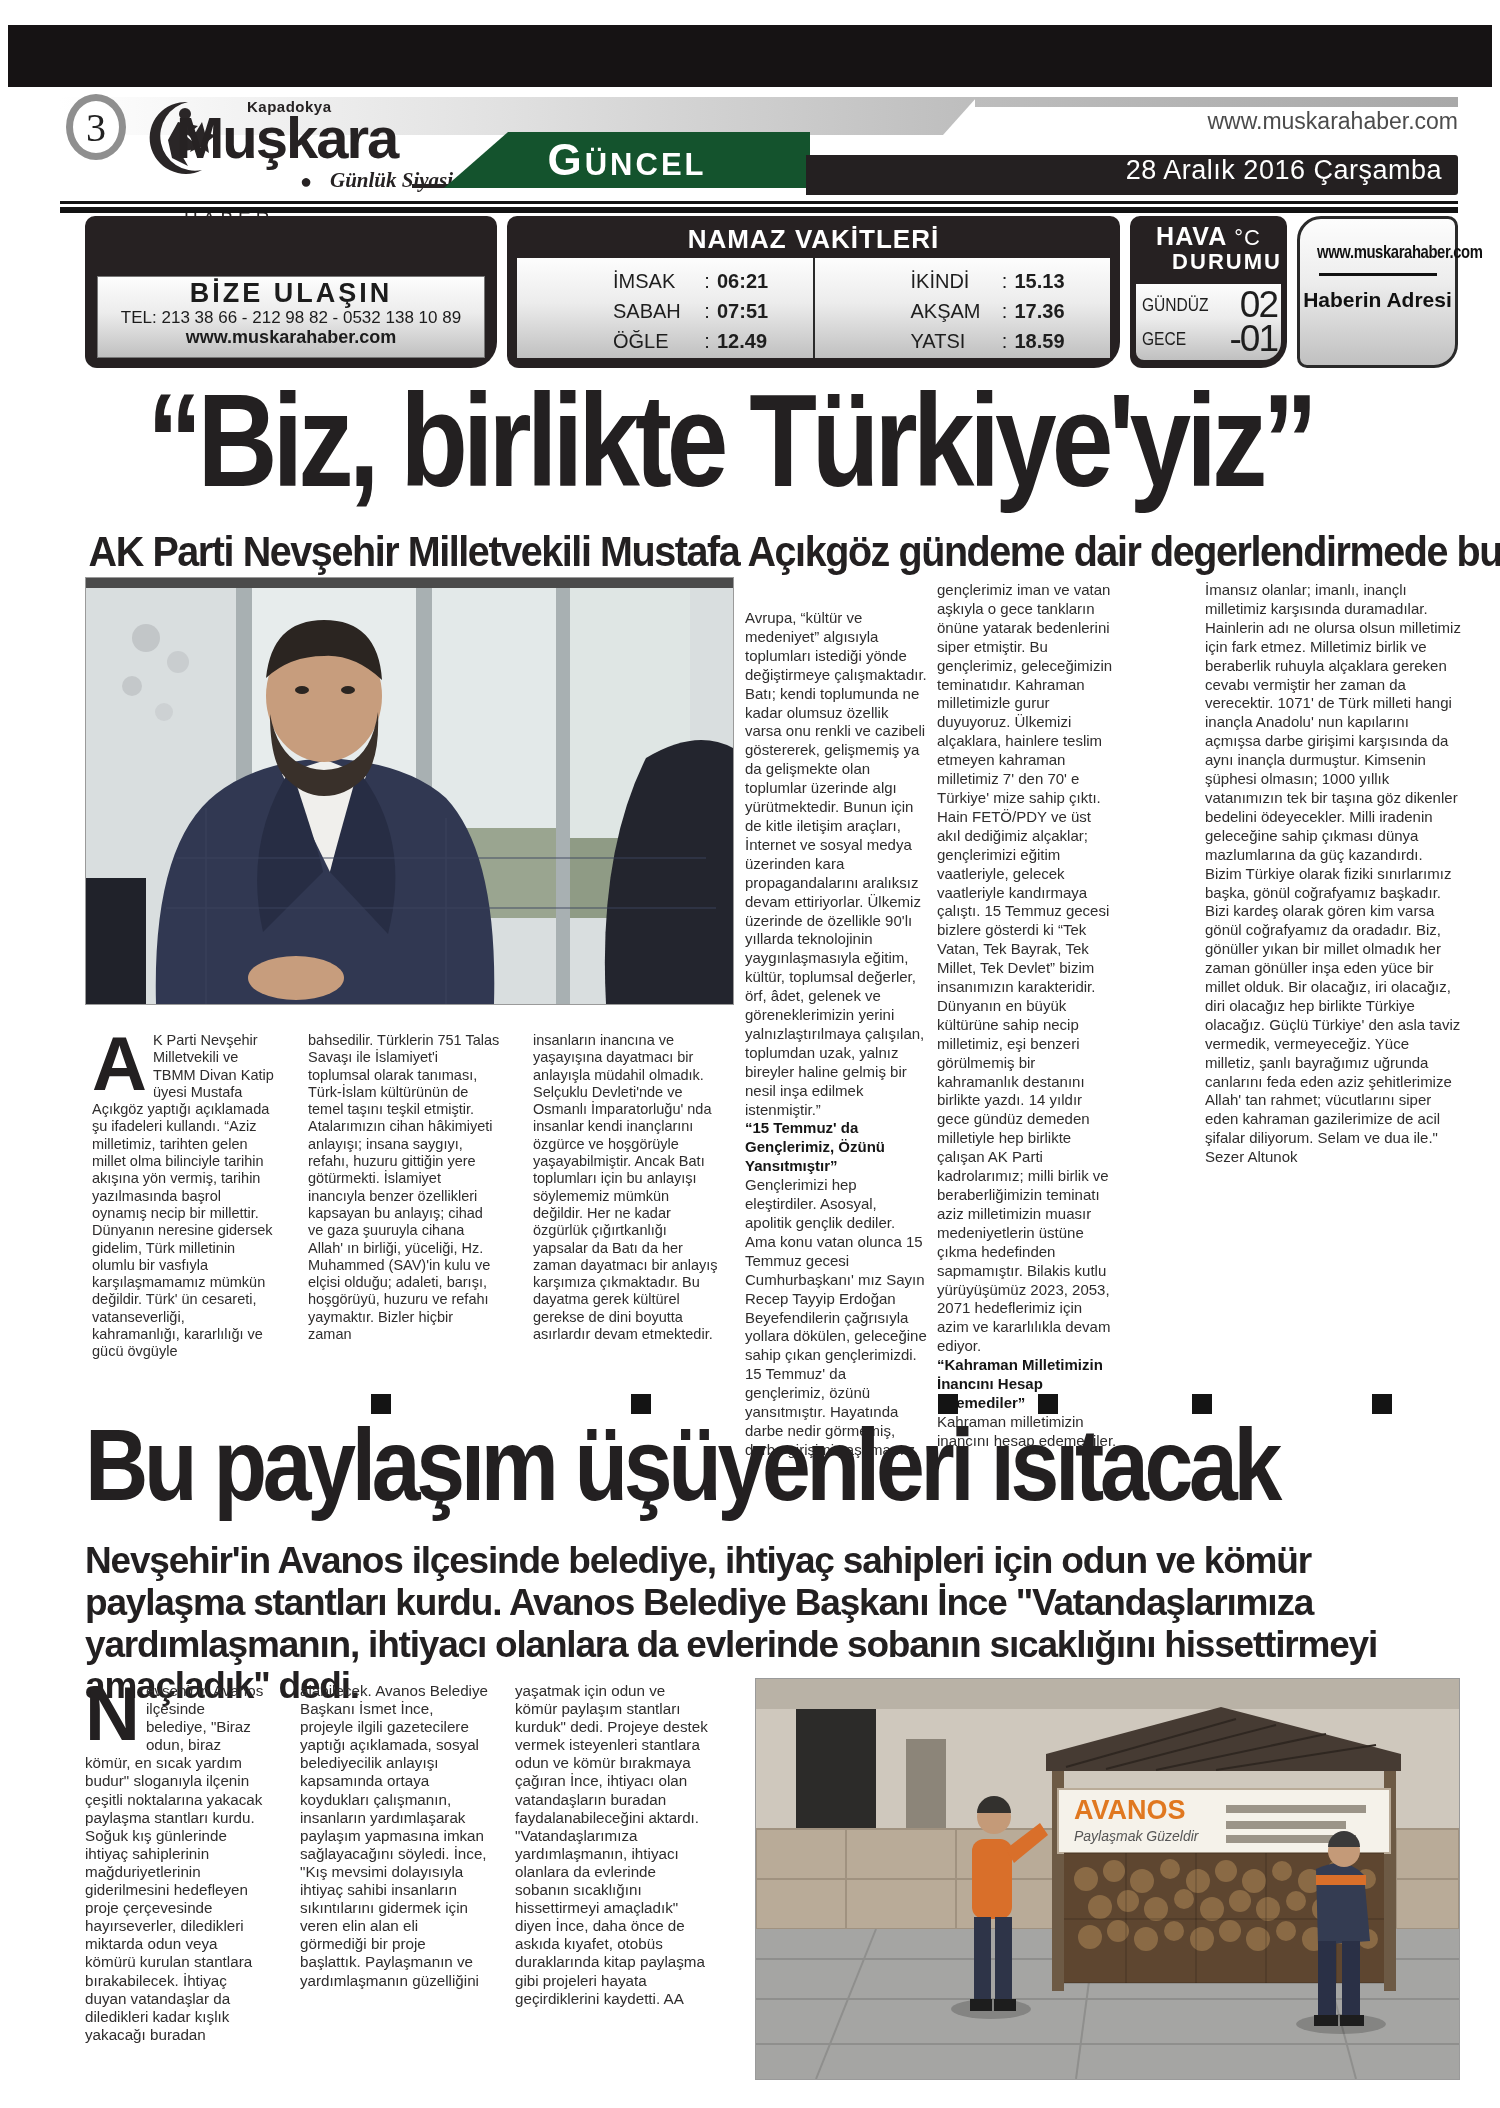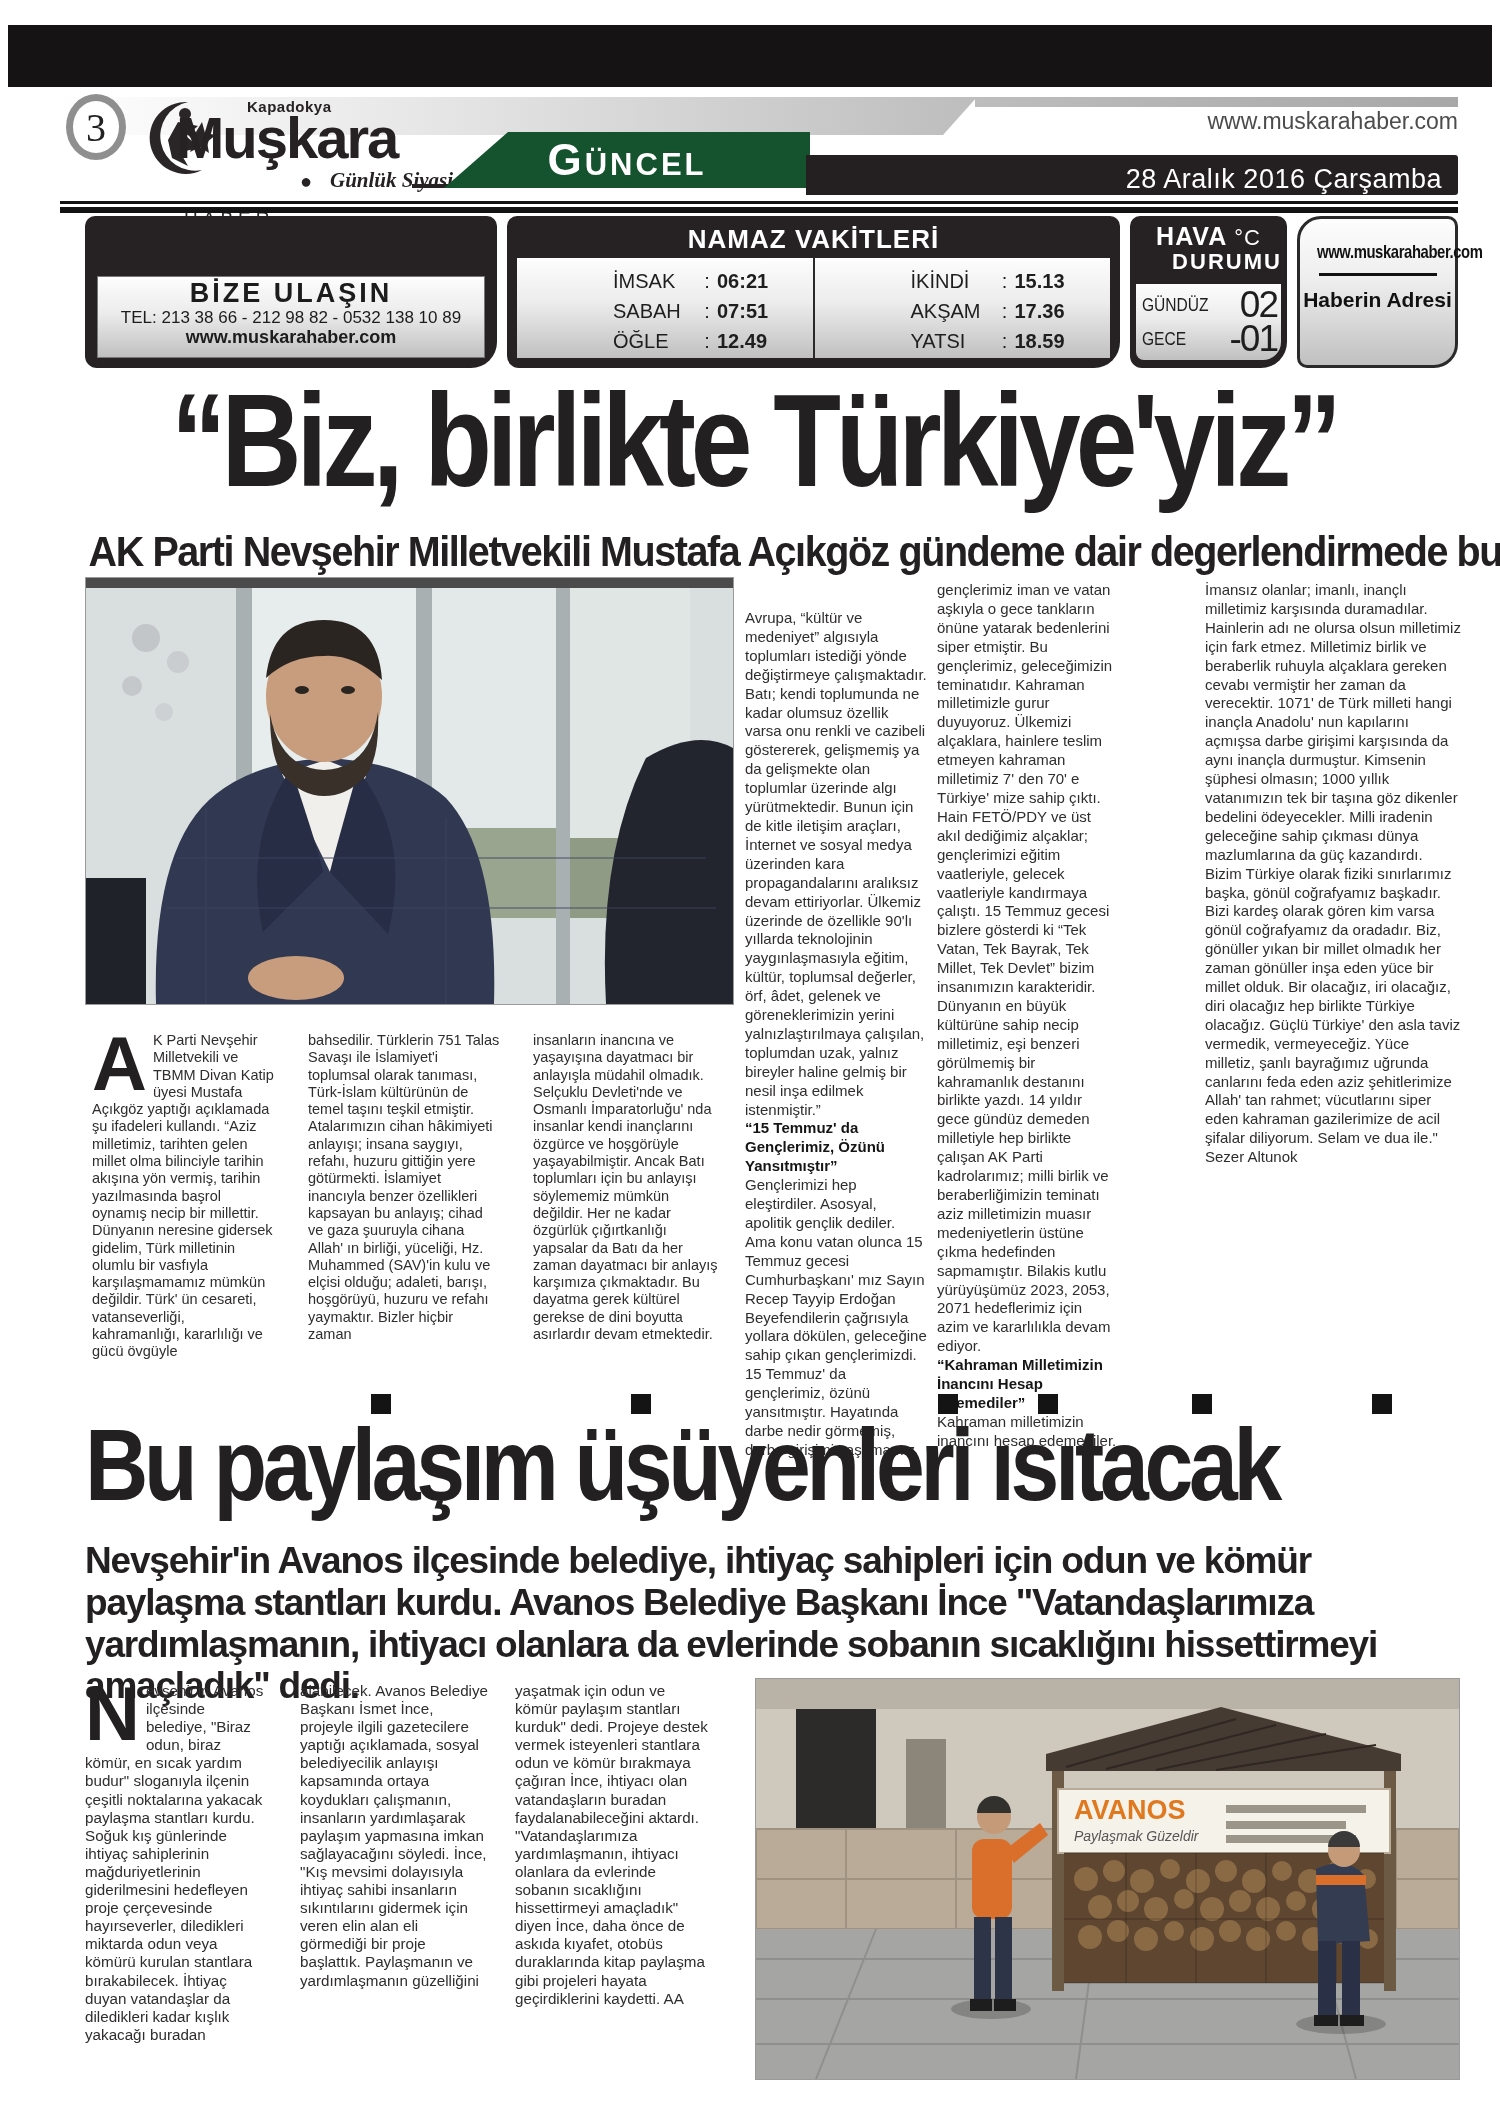--- a/index.html
+++ b/index.html
@@ -29,21 +29,21 @@
       font-size:21px;font-weight:bold;color:#262223;}
   .logo-dash{left:412px;top:184px;width:38px;height:4px;background:#262223;}
   .guncel{left:444px;top:132px;width:366px;height:56px;background:#14532d;
       clip-path:polygon(64px 0,100% 0,100% 100%,0 100%);
       display:flex;align-items:center;justify-content:center;}
   .guncel span{color:#fff;font-variant:small-caps;font-weight:bold;font-size:44px;letter-spacing:3px;
       text-transform:lowercase;}
   .guncel span::first-letter{text-transform:uppercase;}
   .site-top{left:1000px;top:108px;width:458px;text-align:right;font-size:23px;color:#4c4c4c;}
   .datebar{left:806px;top:155px;width:652px;height:40px;background:#242021;border-radius:0 3px 3px 0;
-      display:flex;align-items:flex-end;justify-content:flex-end;padding-right:16px;box-sizing:border-box;
+      display:flex;align-items:flex-start;justify-content:flex-end;padding-right:16px;box-sizing:border-box;
       color:#fff;font-size:27px;letter-spacing:.5px;}
   .dbl-rule{left:60px;top:201px;width:1398px;height:12px;
       border-top:3px solid #121212;border-bottom:6px solid #121212;box-sizing:border-box;}
 
   
   .darkbox{background:#262122;border-radius:10px 10px 26px 12px;}
   .silver{background:linear-gradient(180deg,#fdfdfd 0%,#ececec 45%,#c0c0c0 100%);}
   .contact{left:85px;top:216px;width:412px;height:152px;}
   .contact-title{left:85px;top:224px;width:412px;text-align:center;color:#fff;
       font-size:37px;font-weight:800;letter-spacing:0;}
@@ -76,21 +76,21 @@
   .wrow .wv{font-size:37px;color:#1e1e1e;letter-spacing:-2px;}
 
   .addr{left:1297px;top:216px;width:161px;height:152px;border:3px solid #2a2a2a;border-radius:24px 10px 24px 10px;
       box-sizing:border-box;text-align:center;padding-top:22px;}
   .addr-site{font-size:19px;font-weight:800;color:#111;transform:scaleX(.78);transform-origin:50% 50%;
       white-space:nowrap;letter-spacing:-.5px;}
   .addr-rule{width:118px;height:3px;background:#111;margin:10px auto 12px auto;}
   .addr-cap{font-size:21px;font-weight:bold;color:#111;}
 
   
-  .headline1{left:54px;top:372px;width:1400px;text-align:center;}
+  .headline1{left:36px;top:372px;width:1400px;text-align:left;}
   .headline1 span{display:inline-block;transform:scaleX(.84);transform-origin:50% 50%;white-space:nowrap;
       font-size:132px;font-weight:800;letter-spacing:-6px;color:#232021;line-height:1.05;}
   .subheadline1{left:40px;top:528px;width:1420px;text-align:center;}
   .subheadline1 span{display:inline-block;transform:scaleX(.94);transform-origin:50% 50%;white-space:nowrap;
       font-size:42px;font-weight:bold;letter-spacing:-1.5px;color:#232021;}
 
   .headline2{left:85px;top:1414px;width:1380px;}
   .headline2 span{display:inline-block;transform:scaleX(.86);transform-origin:0 50%;white-space:nowrap;
       font-size:102px;font-weight:800;letter-spacing:-5px;color:#232021;line-height:1.0;}
   .lead2{left:85px;top:1540px;width:1368px;font-size:37px;font-weight:bold;letter-spacing:-1.2px;

